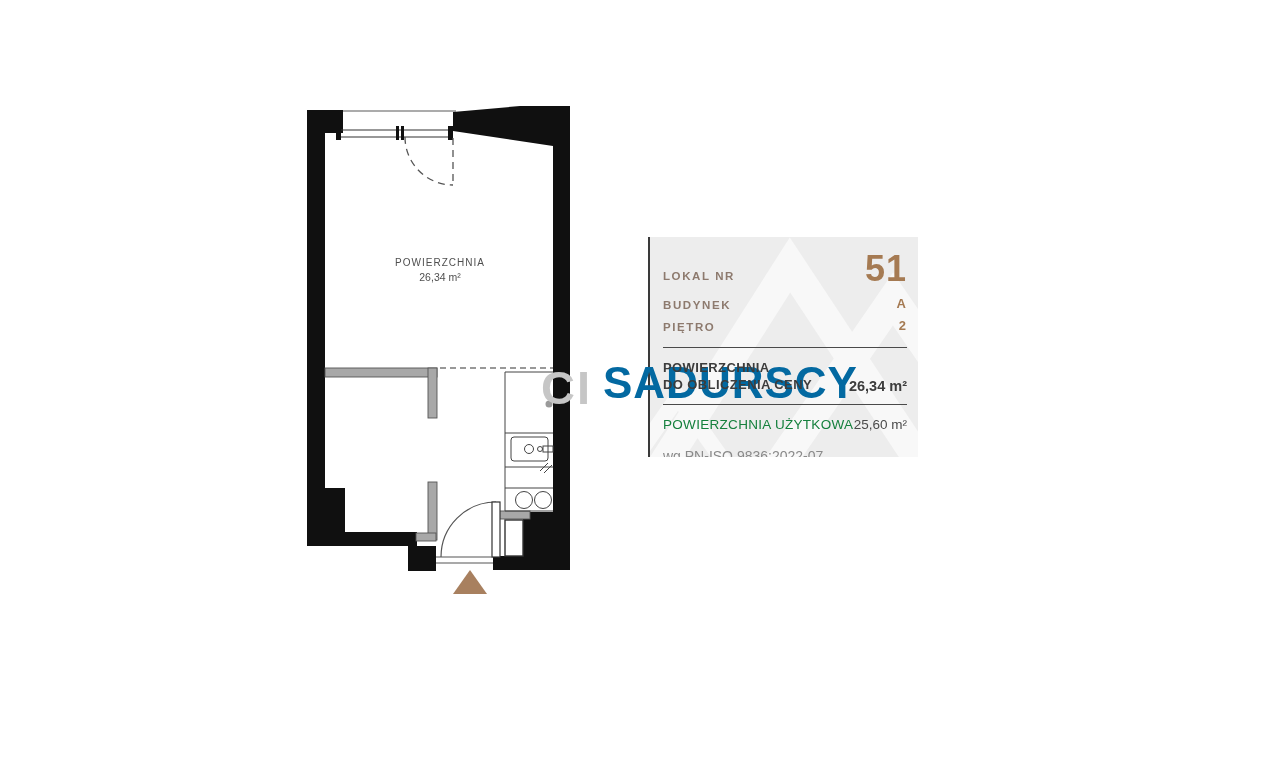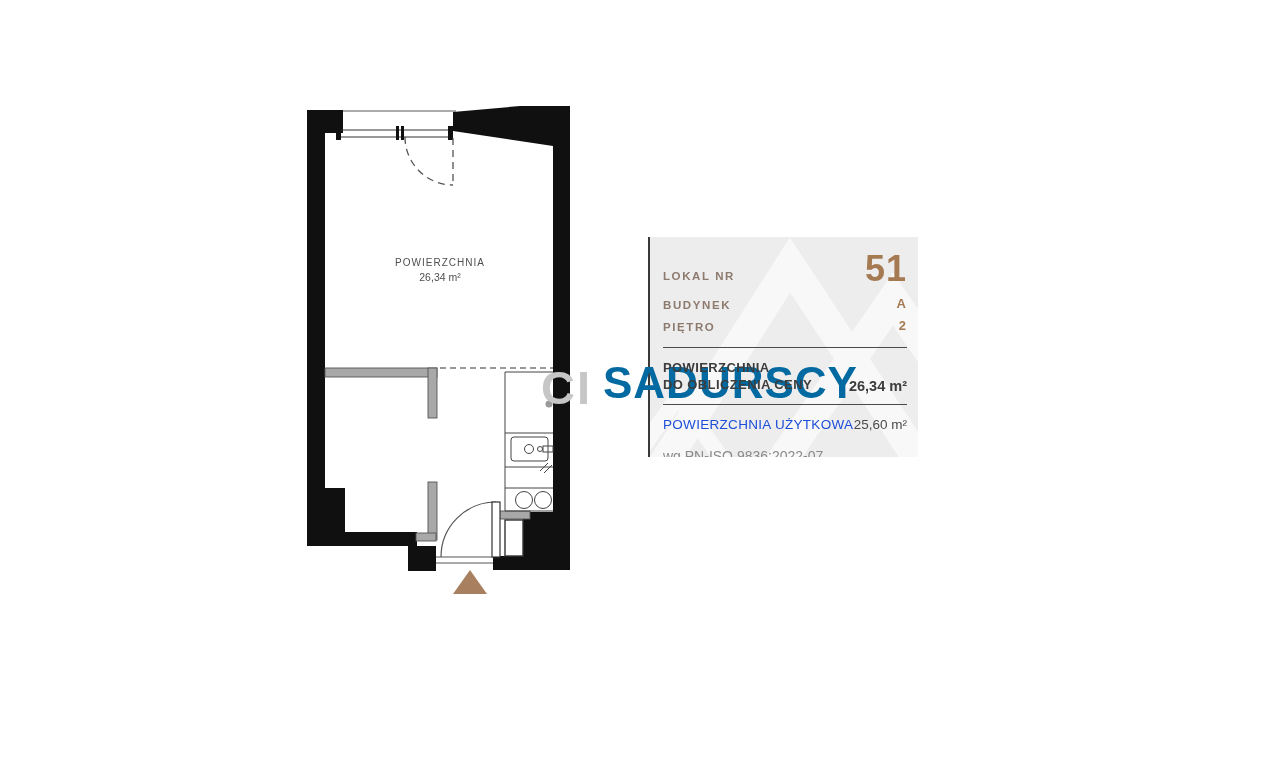--- a/index.html
+++ b/index.html
@@ -24,21 +24,21 @@
   .row1 .lbl-brown{padding-bottom:3px;}
   .row2{margin-top:11px;}
   .row3{margin-top:7px;}
   .rule{border:none;border-top:1.6px solid #4a4a4a;margin:0;}
   .rule1{margin-top:14px;}
   .rule2{margin-top:10px;}
   .sec-price{display:flex;justify-content:space-between;align-items:flex-end;margin-top:12px;}
   .sec-price .lines{font-weight:bold;font-size:13px;line-height:1.3;letter-spacing:.4px;}
   .sec-price .val{font-weight:bold;font-size:14.5px;}
   .sec-usable{display:flex;justify-content:space-between;margin-top:12px;}
-  .sec-usable .lab{font-size:13.5px;color:#1d4ed8;letter-spacing:.3px;}
+  .sec-usable .lab{font-size:13.5px;color:#15803d;letter-spacing:.3px;}
   .sec-usable .note{font-size:14px;color:#8a8a8a;margin-top:16px;}
   .sec-usable .val{font-size:13.5px;color:#4a4a4a;text-align:right;}
   .sec-bath{display:flex;justify-content:space-between;margin-top:6px;}
   .sec-bath .lab{font-size:13.5px;color:#4a4a4a;letter-spacing:.3px;}
   .sec-bath .val{font-size:13.5px;color:#4a4a4a;}
 </style>
 </head>
 <body>
 
 <div class="stage">

